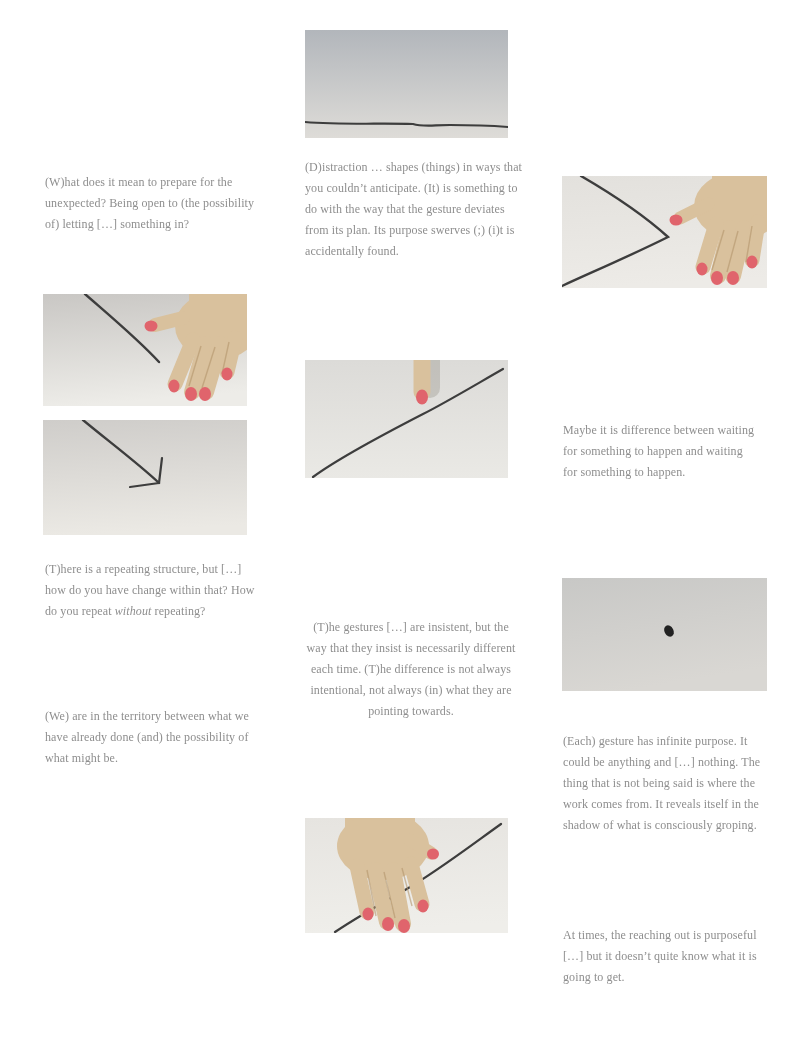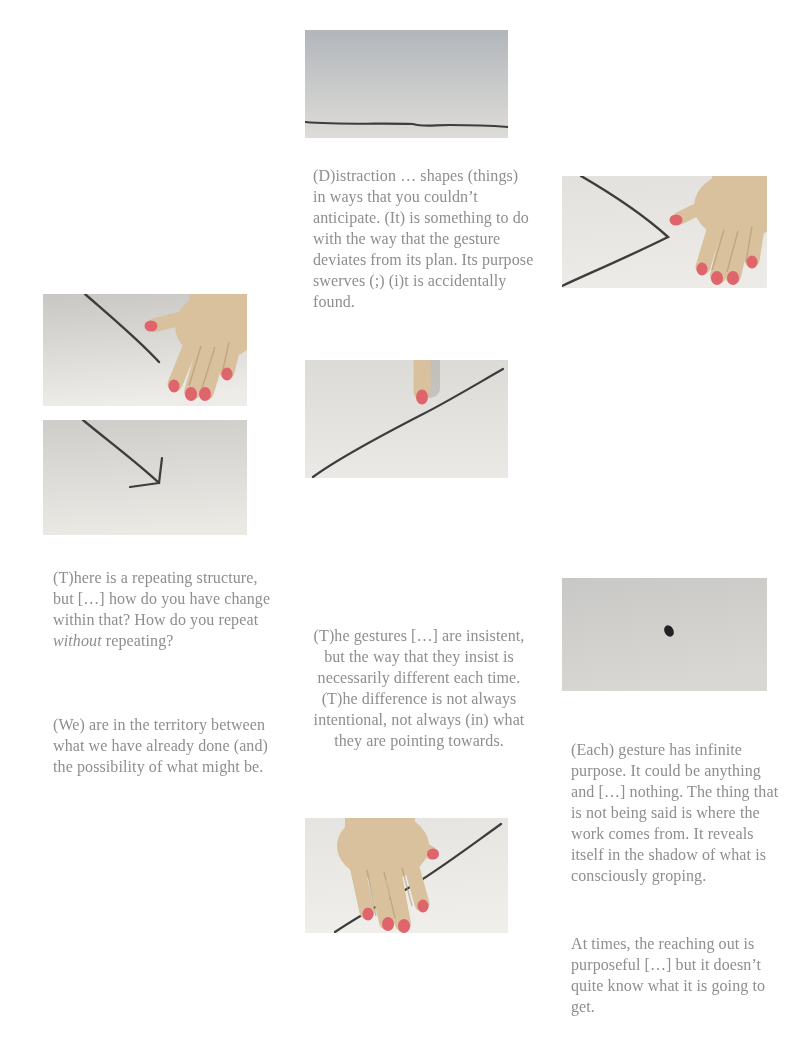--- a/index.html
+++ b/index.html
@@ -14,23 +14,23 @@
   .page{
     position:relative;
     width:798px;height:1049px;
     margin:0 auto;
     background:var(--page-bg);
     overflow:hidden;
     font-family:"Liberation Serif","DejaVu Serif",serif;
   }
   .txt{
     position:absolute;
-    margin:8px;
+    margin:0;
     color:var(--text);
-    font-size:16px;
+    font-size:12px;
     line-height:21px;
     letter-spacing:0.1px;
   }
   .it{font-style:italic;}
   .fig{position:absolute;margin:0;padding:0;}
   .fig svg{display:block;width:100%;height:100%;}
   
   .l-t1{left:45px;top:172px;width:220px;}
   .l-f1{left:43px;top:294px;width:204px;height:112px;}
   .l-f2{left:43px;top:420px;width:204px;height:115px;}
@@ -49,20 +49,21 @@
   .r-t2{left:563px;top:420px;width:196px;}
   .r-f2{left:562px;top:578px;width:205px;height:113px;}
   .r-t3{left:563px;top:731px;width:214px;}
   .r-t4{left:563px;top:925px;width:214px;}
 </style>
 </head>
 <body>
 
 <div class="page">
 
+  <p class="txt l-t1">(W)hat does it mean to prepare for the unexpected? Being open to (the possibility of) letting […] something in?</p>
 
   <figure class="fig l-f1" aria-label="hand with red nails resting on paper beside a drawn diagonal line">
     <svg viewBox="0 0 204 112" preserveAspectRatio="none">
       <defs>
         <linearGradient id="gL1" x1="0" y1="0" x2="0.15" y2="1">
           <stop offset="0" style="stop-color:#c9c7c4"></stop>
             <stop offset="1" style="stop-color:#edece8"></stop>
         </linearGradient>
       </defs>
       <rect width="204" height="112" fill="url(#gL1)"></rect>
@@ -196,20 +197,21 @@
         <path d="M190,50 L184,86" stroke="var(--crease)" stroke-width="1.4" fill="none" opacity="0.6"></path>
         <ellipse cx="140" cy="93" rx="5.5" ry="6.5" fill="var(--nail)"></ellipse>
         <ellipse cx="155" cy="102" rx="6" ry="7" fill="var(--nail)"></ellipse>
         <ellipse cx="171" cy="102" rx="6" ry="7" fill="var(--nail)"></ellipse>
         <ellipse cx="190" cy="86" rx="5.5" ry="6.5" fill="var(--nail)"></ellipse>
         <ellipse cx="114" cy="44" rx="6.5" ry="5.5" fill="var(--nail)"></ellipse>
       </g>
     </svg>
   </figure>
 
+  <p class="txt r-t2">Maybe it is difference between waiting for something to happen and waiting for something to happen.</p>
 
   <figure class="fig r-f2" aria-label="single dark dot drawn on a grey sheet">
     <svg viewBox="0 0 205 113" preserveAspectRatio="none">
       <defs>
         <linearGradient id="gR2" x1="0" y1="0" x2="0.3" y2="1">
           <stop offset="0" style="stop-color:#c8c8c6"></stop>
             <stop offset="1" style="stop-color:#d9d7d3"></stop>
         </linearGradient>
       </defs>
       <rect width="205" height="113" fill="url(#gR2)"></rect>

